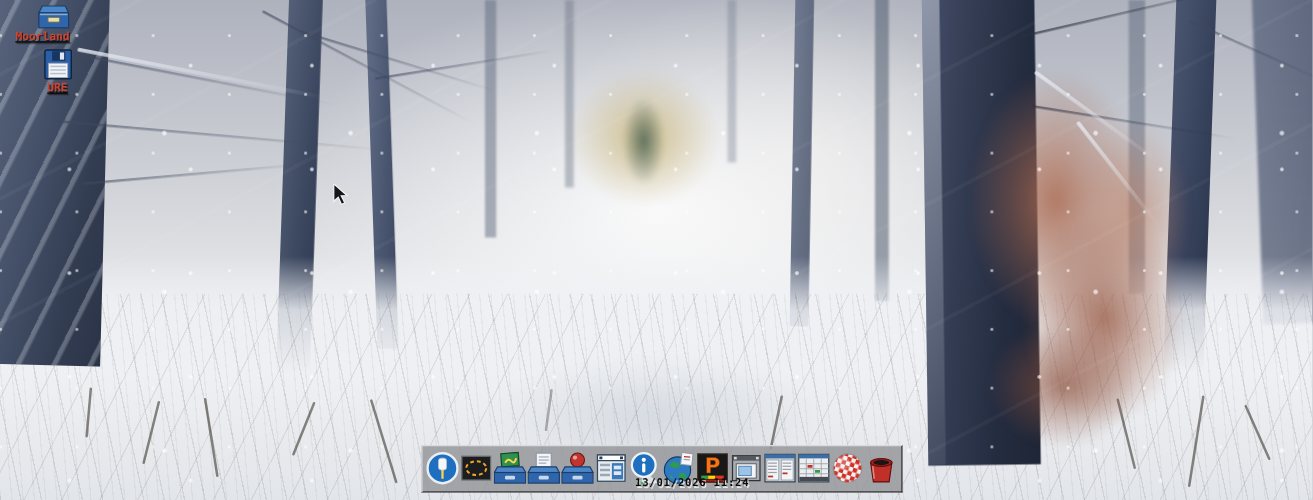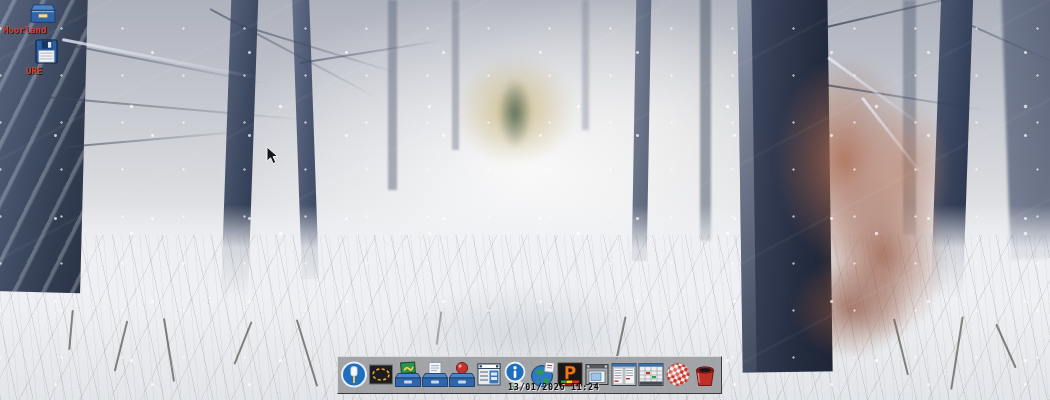--- a/index.html
+++ b/index.html
@@ -108,21 +108,21 @@
     background-position:7px 11px,31px 5px,57px 43px;
     opacity:.75;
   }
   .watermark{
     background:repeating-linear-gradient(-28deg,rgba(255,255,255,.06) 0 3px,
                rgba(255,255,255,0) 3px 88px);
     opacity:.6;
   }
 
   
-  .desk-icon{position:absolute;text-align:left;cursor:pointer;}
+  .desk-icon{position:absolute;text-align:center;cursor:pointer;text-decoration:underline;}
   .desk-label{
     display:block;font:bold 9px "DejaVu Sans Mono","Liberation Mono",monospace;
     color:#cd4533;text-shadow:1px 1px 0 rgba(25,18,14,.8);letter-spacing:0;
     white-space:nowrap;
   }
   .di-moorland{left:3px;top:3px;width:62px;}
   .di-moorland svg{margin-left:26px;display:block;}
   .di-ure{left:26px;top:39px;width:40px;}
   .di-ure svg{margin:0 auto;display:block;}
 

